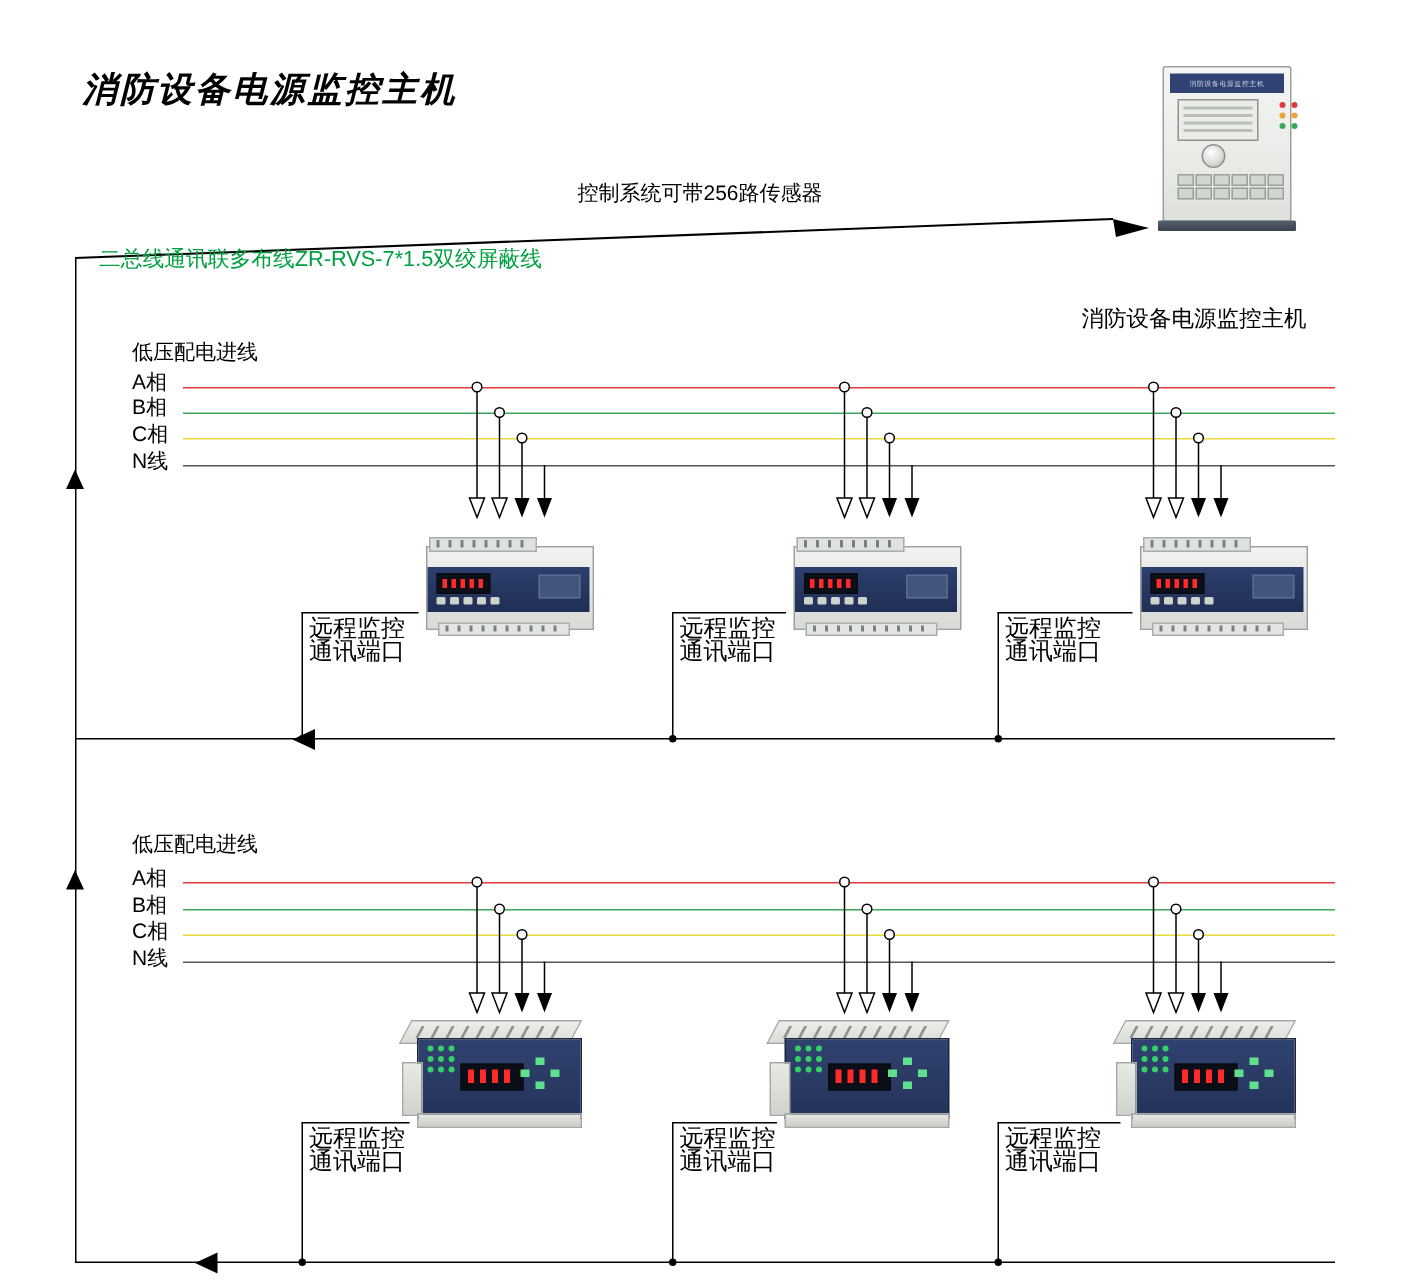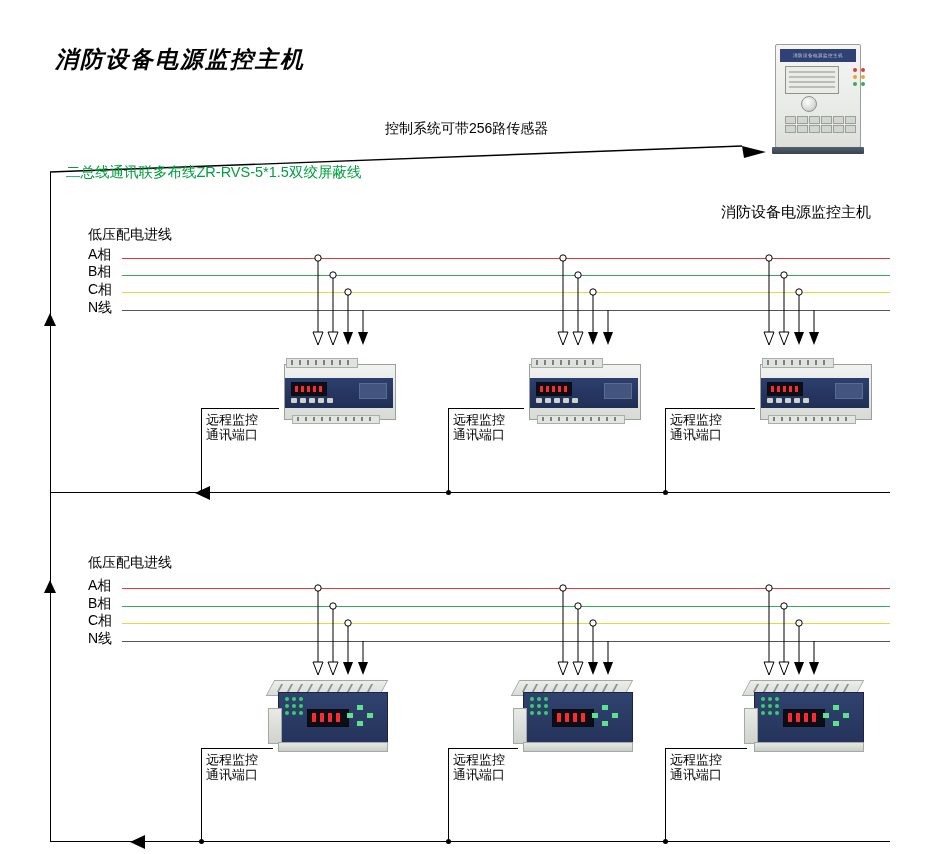--- a/index.html
+++ b/index.html
@@ -41,21 +41,21 @@
     font-size: 14.5px;
     color: #00a040;
     white-space: nowrap;
   }
   .lbl-host {
     font-size: 15px;
     color: #000;
     white-space: nowrap;
   }
   .lbl-small {
-    font-size: 13px;
+    font-size: 16px;
     color: #000;
     line-height: 15px;
     white-space: nowrap;
   }
   .lbl-bus {
     font-size: 14px;
     color: #000;
     white-space: nowrap;
   }
 
@@ -261,21 +261,21 @@
   </div>
   <div class="abs lbl-host" style="left:721px; top:203px;">消防设备电源监控主机</div>
 
   <div class="abs lbl-bus" style="left:385px; top:120px;">控制系统可带256路传感器</div>
 
   <svg class="abs" style="left:50px; top:130px;" width="720" height="45">
     <line x1="0" y1="42" x2="692" y2="16" stroke="#000" stroke-width="1.4"></line>
     <polygon points="692,16 716,22 694,28" fill="#000"></polygon>
   </svg>
 
-  <div class="abs lbl-green" style="left:66px; top:163px;">二总线通讯联多布线ZR-RVS-5*1.5双绞屏蔽线</div>
+  <div class="abs lbl-green" style="left:66px; top:163px;">二总线通讯联多布线ZR-RVS-7*1.5双绞屏蔽线</div>
 
   <div class="abs vline c-black" style="left:50px; top:172px; height:670px; border-left-width:1.4px;"></div>
 
   <div class="abs arrow-up" style="left:44px; top:313px;"></div>
   <div class="abs arrow-up" style="left:44px; top:580px;"></div>
 
   <div class="abs hline c-black" style="left:50px; top:841px; width:840px; border-top-width:1.4px;"></div>
   <div class="abs arrow-right" style="left:130px; top:835px; border-left-color:#000; transform:rotate(180deg);"></div>
 
   <div class="abs lbl" style="left:88px; top:226px;">低压配电进线</div>

